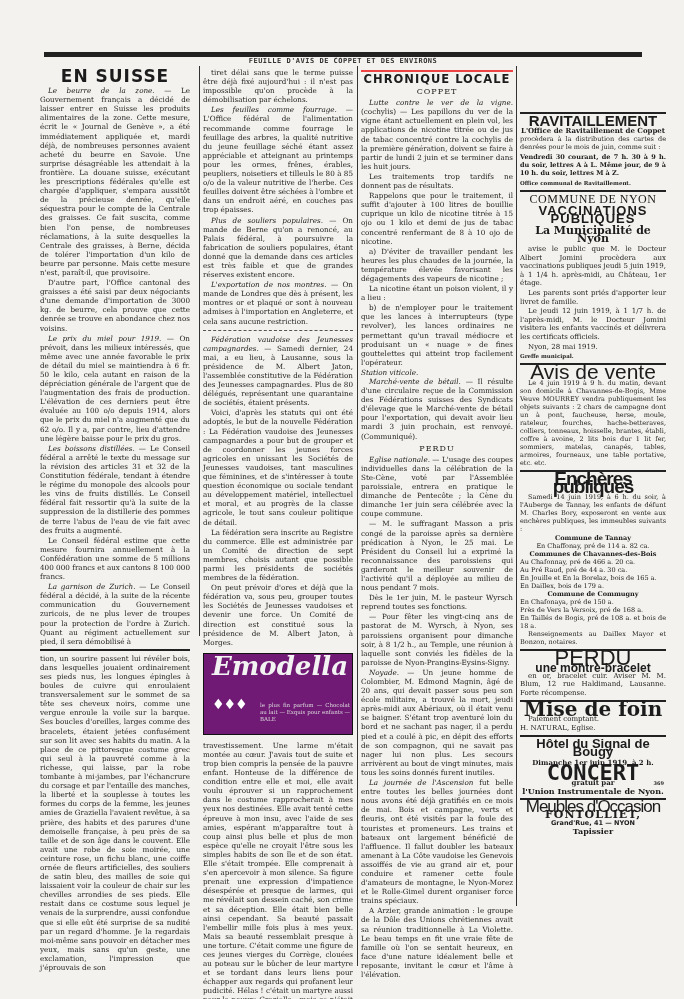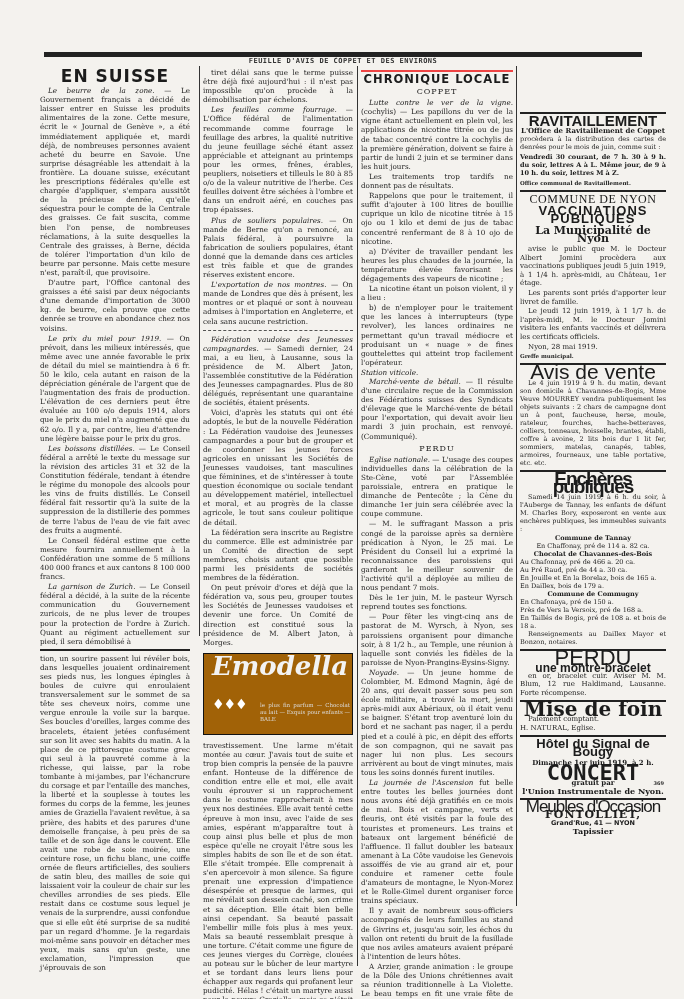--- a/index.html
+++ b/index.html
@@ -17,21 +17,21 @@
   .h-big{font-family:"DejaVu Sans",sans-serif;font-weight:bold;text-align:center;font-size:17px;letter-spacing:1px;margin:4px 0 5px 0;}
   .h-chron{font-family:"DejaVu Sans",sans-serif;font-weight:bold;text-align:center;font-size:11.5px;letter-spacing:1px;margin:2px 0 2px 0;border-top:2px solid #ef4444;padding-top:3px;}
   .h-sub{text-align:center;font-size:8px;letter-spacing:1px;margin:3px 0 2px;}
   .right{text-align:left;font-style:italic;}
   .sep{border-top:1px dashed #555;margin:4px 0;}
   .thick{border-top:2px solid #222;margin:3px 0;}
   .ad-title{font-family:"Liberation Sans",sans-serif;font-weight:bold;text-align:center;font-stretch:condensed;}
   .ad-small{font-size:6.5px;line-height:8px;margin-top:44px;}
   .ctr{text-align:center;}
   .b{font-weight:bold;}
-  .emodella{margin:6px 0;height:80px;background:#a16207;color:#eee;position:relative;border:1px solid #111;}
+  .emodella{margin:6px 0;height:80px;background:#701a75;color:#eee;position:relative;border:1px solid #111;}
   .emodella .logo{position:absolute;left:8px;top:8px;font-family:"DejaVu Serif",serif;font-style:italic;font-weight:bold;font-size:26px;color:#f3f3f3;}
   .emodella .tag{position:absolute;left:56px;top:48px;font-size:5.5px;line-height:7px;color:#ddd;width:90px;}
   .emodella .drops{position:absolute;left:8px;top:46px;font-size:14px;color:#fff;letter-spacing:-1px;}
 </style>
 </head>
 <body>
 
 <div class="masthead-rule"></div>
 <div class="masthead">FEUILLE D'AVIS DE COPPET ET DES ENVIRONS</div>
 
@@ -90,21 +90,20 @@
   <div class="right">Station viticole.</div>
   <p><span class="it">Marché-vente de bétail.</span><span> — Il résulte d'une circulaire reçue de la Commission des Fédérations suisses des Syndicats d'élevage que le Marché-vente de bétail pour l'exportation, qui devait avoir lieu mardi 3 juin prochain, est renvoyé. (Communiqué).</span></p>
   <div class="h-sub">PERDU</div>
   <div id="c3-nyon">
       <p><span class="it">Eglise nationale.</span><span> — L'usage des coupes individuelles dans la célébration de la Ste-Cène, voté par l'Assemblée paroissiale, entrera en pratique le dimanche de Pentecôte ; la Cène du dimanche 1er juin sera célébrée avec la coupe commune.</span></p>
       <p><span>— M. le suffragant Masson a pris congé de la paroisse après sa dernière prédication à Nyon, le 25 mai. Le Président du Conseil lui a exprimé la reconnaissance des paroissiens qui garderont le meilleur souvenir de l'activité qu'il a déployée au milieu de nous pendant 7 mois.</span></p>
       <p><span>Dès le 1er juin, M. le pasteur Wyrsch reprend toutes ses fonctions.</span></p>
       <p><span>— Pour fêter les vingt-cinq ans de pastorat de M. Wyrsch, à Nyon, ses paroissiens organisent pour dimanche soir, à 8 1/2 h., au Temple, une réunion à laquelle sont conviés les fidèles de la paroisse de Nyon-Prangins-Eysins-Signy.</span></p>
       <p><span class="it">Noyade.</span><span> — Un jeune homme de Colombier, M. Edmond Magnin, âgé de 20 ans, qui devait passer sous peu son école militaire, a trouvé la mort, jeudi après-midi aux Abériaux, où il était venu se baigner. S'étant trop aventuré loin du bord et ne sachant pas nager, il a perdu pied et a coulé à pic, en dépit des efforts de son compagnon, qui ne savait pas nager lui non plus. Les secours arrivèrent au bout de vingt minutes, mais tous les soins donnés furent inutiles.</span></p>
       <p><span class="it">La journée de l'Ascension</span><span> fut belle entre toutes les belles journées dont nous avons été déjà gratifiés en ce mois de mai. Bois et campagne, verts et fleuris, ont été visités par la foule des touristes et promeneurs. Les trains et bateaux ont largement bénéficié de l'affluence. Il fallut doubler les bateaux amenant à La Côte vaudoise les Genevois assoiffés de vie au grand air et, pour conduire et ramener cette foule d'amateurs de montagne, le Nyon-Morez et le Rolle-Gimel durent organiser force trains spéciaux.</span></p>
-      <p><span>Il y avait de nombreux sous-officiers accompagnés de leurs familles au stand de Givrins et, jusqu'au soir, les échos du vallon ont retenti du bruit de la fusillade que nos aviles amateurs avaient préparé à l'intention de leurs hôtes.</span></p>
       <p><span>A Arzier, grande animation : le groupe de la Dôle des Unions chrétiennes avait sa réunion traditionnelle à La Violette. Le beau temps en fit une vraie fête de famille où l'on se sentait heureux, en face d'une nature idéalement belle et reposante, invitant le cœur et l'âme à l'élévation.</span></p>
     </div>
 
 </div>
 
 <div class="col c4 ad-small">
   <div class="thick" style="margin-top:0"></div>
   <div class="ad-title" style="font-size:15px;margin:2px 0">RAVITAILLEMENT</div>
   <div class="ctr b" style="font-size:7px">L'Office de Ravitaillement de Coppet</div>
   <div>procèdera à la distribution des cartes de denrées pour le mois de juin, comme suit :</div>
@@ -123,21 +122,21 @@
   <div class="thick"></div>
 
   <div class="ad-title" style="font-size:21px;margin:3px 0;font-weight:normal">Avis de vente</div>
   <p>Le 4 juin 1919 à 9 h. du matin, devant son domicile à Chavannes-de-Bogis, Mme Veuve MOURREY vendra publiquement les objets suivants : 2 chars de campagne dont un à pont, faucheuse, herse, moule, rateleur, fourches, hache-betteraves, colliers, tonneaux, hoisselle, brantes, établi, coffre à avoine, 2 lits bois dur 1 lit fer, sommiers, matelas, canapés, tables, armoires, fourneaux, une table portative, etc. etc.</p>
   <div class="thick"></div>
 
   <div class="ad-title" style="font-size:19px;margin:2px 0;letter-spacing:-1px">Enchères publiques</div>
   <p>Samedi 14 juin 1919, à 6 h. du soir, à l'Auberge de Tannay, les enfants de défunt M. Charles Bory, exposeront en vente aux enchères publiques, les immeubles suivants :</p>
   <div class="ctr b">Commune de Tannay</div>
   <div class="ctr">En Chaffonay, pré de 114 a. 82 ca.</div>
-  <div class="ctr b">Chocolat de Chavannes-des-Bois</div>
+  <div class="ctr b">Communes de Chavannes-des-Bois</div>
   <div>Au Chafonnay, pré de 466 a. 20 ca.</div>
   <div>Au Pré Raud, pré de 44 a. 30 ca.</div>
   <div>En Jouille et En la Borelaz, bois de 165 a.</div>
   <div>En Daillex, bois de 179 a.</div>
   <div class="ctr b">Commune de Commugny</div>
   <div>En Chafonaya, pré de 150 a.</div>
   <div>Près de Vers la Versoix, pré de 168 a.</div>
   <div>En Taillés de Bogis, pré de 108 a. et bois de 18 a.</div>
   <p>Renseignements au Daillex Mayor et Bonzon, notaires.</p>
   <div class="thick"></div>

